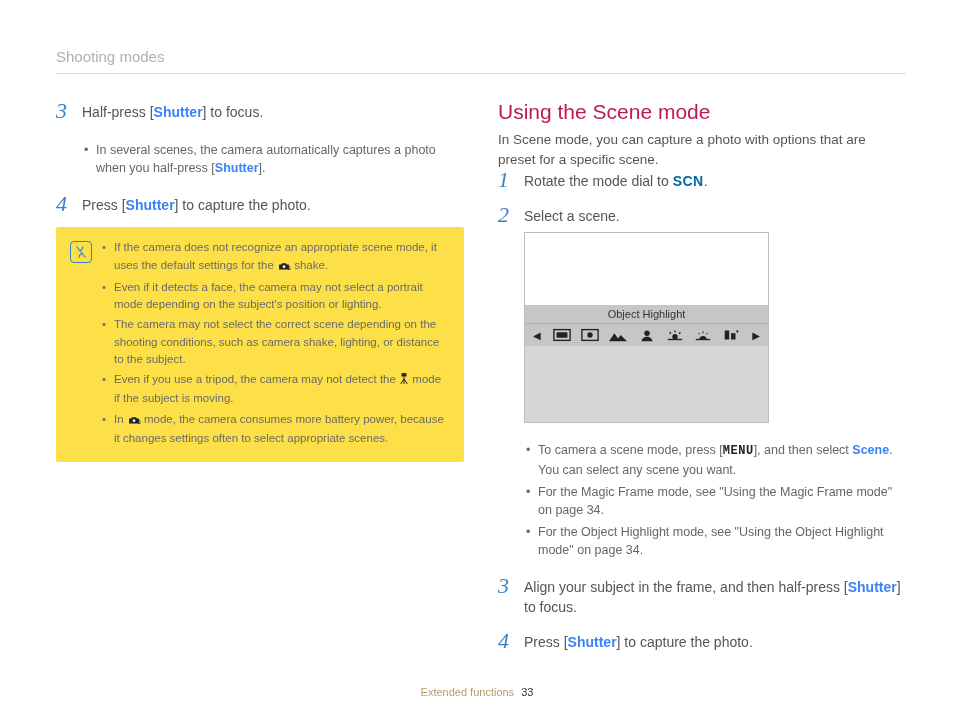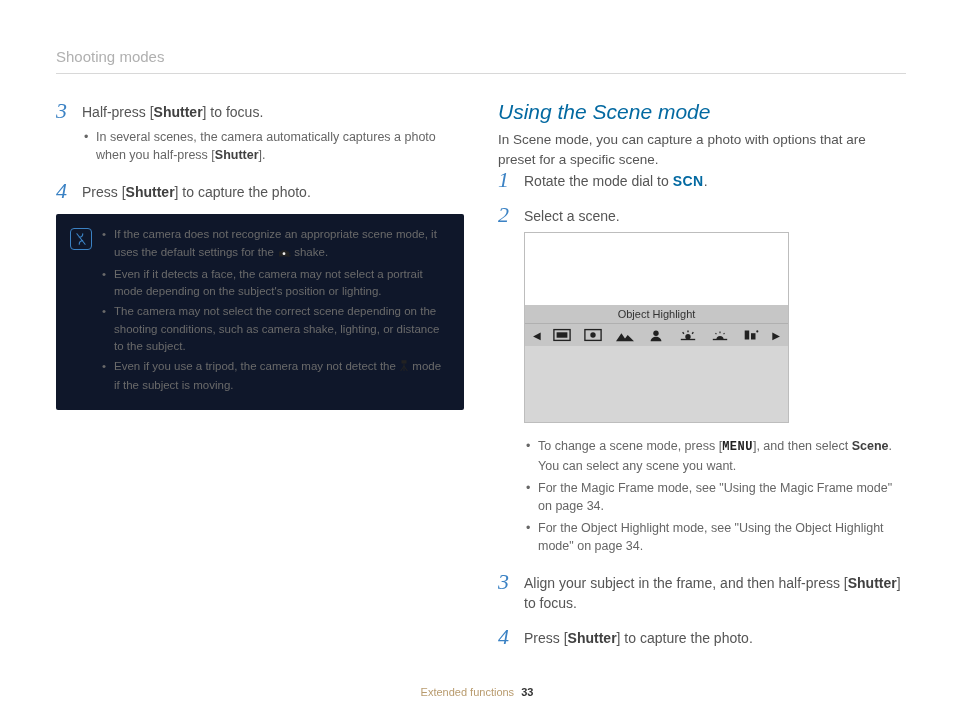--- a/index.html
+++ b/index.html
@@ -38,26 +38,26 @@
     font-family: Georgia, 'Times New Roman', serif;
     font-style: italic;
     font-size: 22px;
     color: #3b82c4;
     line-height: 1;
     min-width: 16px;
     font-weight: 400;
   }
   .step-body { flex: 1; padding-top: 3px; }
   .step-text { font-size: 14px; color: #555; line-height: 1.4; }
-  .sub-list { list-style: none; margin-top: 5px; }
+  .sub-list { list-style: none; margin-top: 18px; }
   .sub-list li { position: relative; padding-left: 14px; font-size: 12.5px; color: #666; line-height: 1.45; margin-bottom: 4px; }
   .sub-list li::before { content: "•"; position: absolute; left: 2px; top: 0; }
-  .b { font-weight: 700; color: #404040; }
+  .b { font-weight: 700; color: #3b82f6; }
   .note-box {
-    background: #0f172a;
+    background: #fde047;
     border-radius: 2px;
     padding: 12px 14px 12px 14px;
     display: flex;
     gap: 10px;
     margin-top: 10px;
   }
   .note-icon {
     width: 22px; height: 22px;
     border: 1.5px solid #3b82c4;
     border-radius: 4px;
@@ -65,30 +65,29 @@
     flex-shrink: 0;
     margin-top: 2px;
   }
   .note-icon svg { width: 14px; height: 14px; stroke: #3b82c4; fill: none; stroke-width: 2; }
   .note-list { list-style: none; flex: 1; }
   .note-list li { position: relative; padding-left: 12px; font-size: 11.5px; color: #6a6a6a; line-height: 1.5; margin-bottom: 3px; }
   .note-list li::before { content: "•"; position: absolute; left: 0; top: 0; }
   .inline-icon { display: inline-block; vertical-align: -2px; }
   .heading {
     font-size: 21px;
-    color: #0369a1;
+    color: #be185d;
     font-weight: 400;
     margin-bottom: 6px;
-    font-style: italic;
   }
   .intro { font-size: 13.5px; color: #555; line-height: 1.45; }
   .scn { font-family: Arial, sans-serif; font-weight: 700; color: #0369a1; letter-spacing: 0.5px; }
   .menu { font-family: Liberation Mono, monospace; font-weight: 700; color: #222; letter-spacing: 0.5px; font-size: 12px; }
   .screen-frame {
-    width: 265px;
+    width: 245px;
     border: 1px solid #bdbdbd;
     margin: 6px 0 14px 0;
   }
   .screen-top { height: 72px; background: #ffffff; }
   .screen-label { background: #c6c6c6; text-align: center; font-size: 11px; color: #333; padding: 3px 0; }
   .screen-icons {
     background: #c6c6c6;
     border-top: 1px solid #b0b0b0;
     display: flex;
     align-items: center;
@@ -102,21 +101,21 @@
   .mini-icon svg { width: 18px; height: 14px; fill: #222; }
   .screen-blank { height: 76px; background: #d6d6d6; }
   .footer {
     position: absolute;
     bottom: 22px;
     left: 0; right: 0;
     text-align: center;
     font-size: 11px;
     color: #b89b6e;
   }
-  .footer .pnum { color: #333; margin-left: 4px; font-weight: bold; }
+  .footer .pnum { color: #333; margin-left: 4px; }
 </style>
 </head>
 <body>
 
 <div class="page">
   <div class="section-header">Shooting modes</div>
   <hr class="hr">
 
   <div class="columns">
 
@@ -160,20 +159,27 @@
                 </svg></span><span> shake.</span>
           </li>
           <li><span>Even if it detects a face, the camera may not select a portrait mode depending on the subject's position or lighting.</span></li>
           <li><span>The camera may not select the correct scene depending on the shooting conditions, such as camera shake, lighting, or distance to the subject.</span></li>
           <li>
             <span>Even if you use a tripod, the camera may not detect the </span><span class="inline-icon"><svg width="10" height="12" viewBox="0 0 12 14">
                   <rect x="3" y="0" width="6" height="4" fill="#222"></rect>
                   <path d="M6 4v3M6 7l-4 6M6 7l4 6M6 7v6" stroke="#222" stroke-width="1.2" fill="none"></path>
                 </svg></span><span> mode if the subject is moving.</span>
           </li>
+          <li>
+            <span>In </span><span class="inline-icon"><svg width="14" height="10" viewBox="0 0 20 14">
+                  <path d="M3 5h3l1-2h6l1 2h3v7H3z" fill="#222"></path>
+                  <circle cx="10" cy="8" r="2" fill="#f0efed"></circle>
+                  <text x="15" y="13" font-size="7" font-weight="700" fill="#222">S</text>
+                </svg></span><span> mode, the camera consumes more battery power, because it changes settings often to select appropriate scenes.</span>
+          </li>
         </ul>
       </div>
 
     </div>
 
     <div class="col">
       <div class="heading">Using the Scene mode</div>
       <div class="intro">In Scene mode, you can capture a photo with options that are preset for a specific scene.</div>
 
       <div class="step">
@@ -241,21 +247,21 @@
                     </svg>
                   </span>
               </div>
               <span class="arrow">▶</span>
             </div>
             <div class="screen-blank"></div>
           </div>
 
           <ul class="sub-list">
             <li>
-              <span>To change a scene mode, press [</span><span class="menu">MENU</span><span>], and then select </span><span class="b">Scene</span><span>. You can select any scene you want.</span>
+              <span>To camera a scene mode, press [</span><span class="menu">MENU</span><span>], and then select </span><span class="b">Scene</span><span>. You can select any scene you want.</span>
             </li>
             <li><span>For the Magic Frame mode, see "Using the Magic Frame mode" on page 34.</span></li>
             <li><span>For the Object Highlight mode, see "Using the Object Highlight mode" on page 34.</span></li>
           </ul>
         </div>
       </div>
 
       <div class="step">
         <div class="step-num">3</div>
         <div class="step-body">

